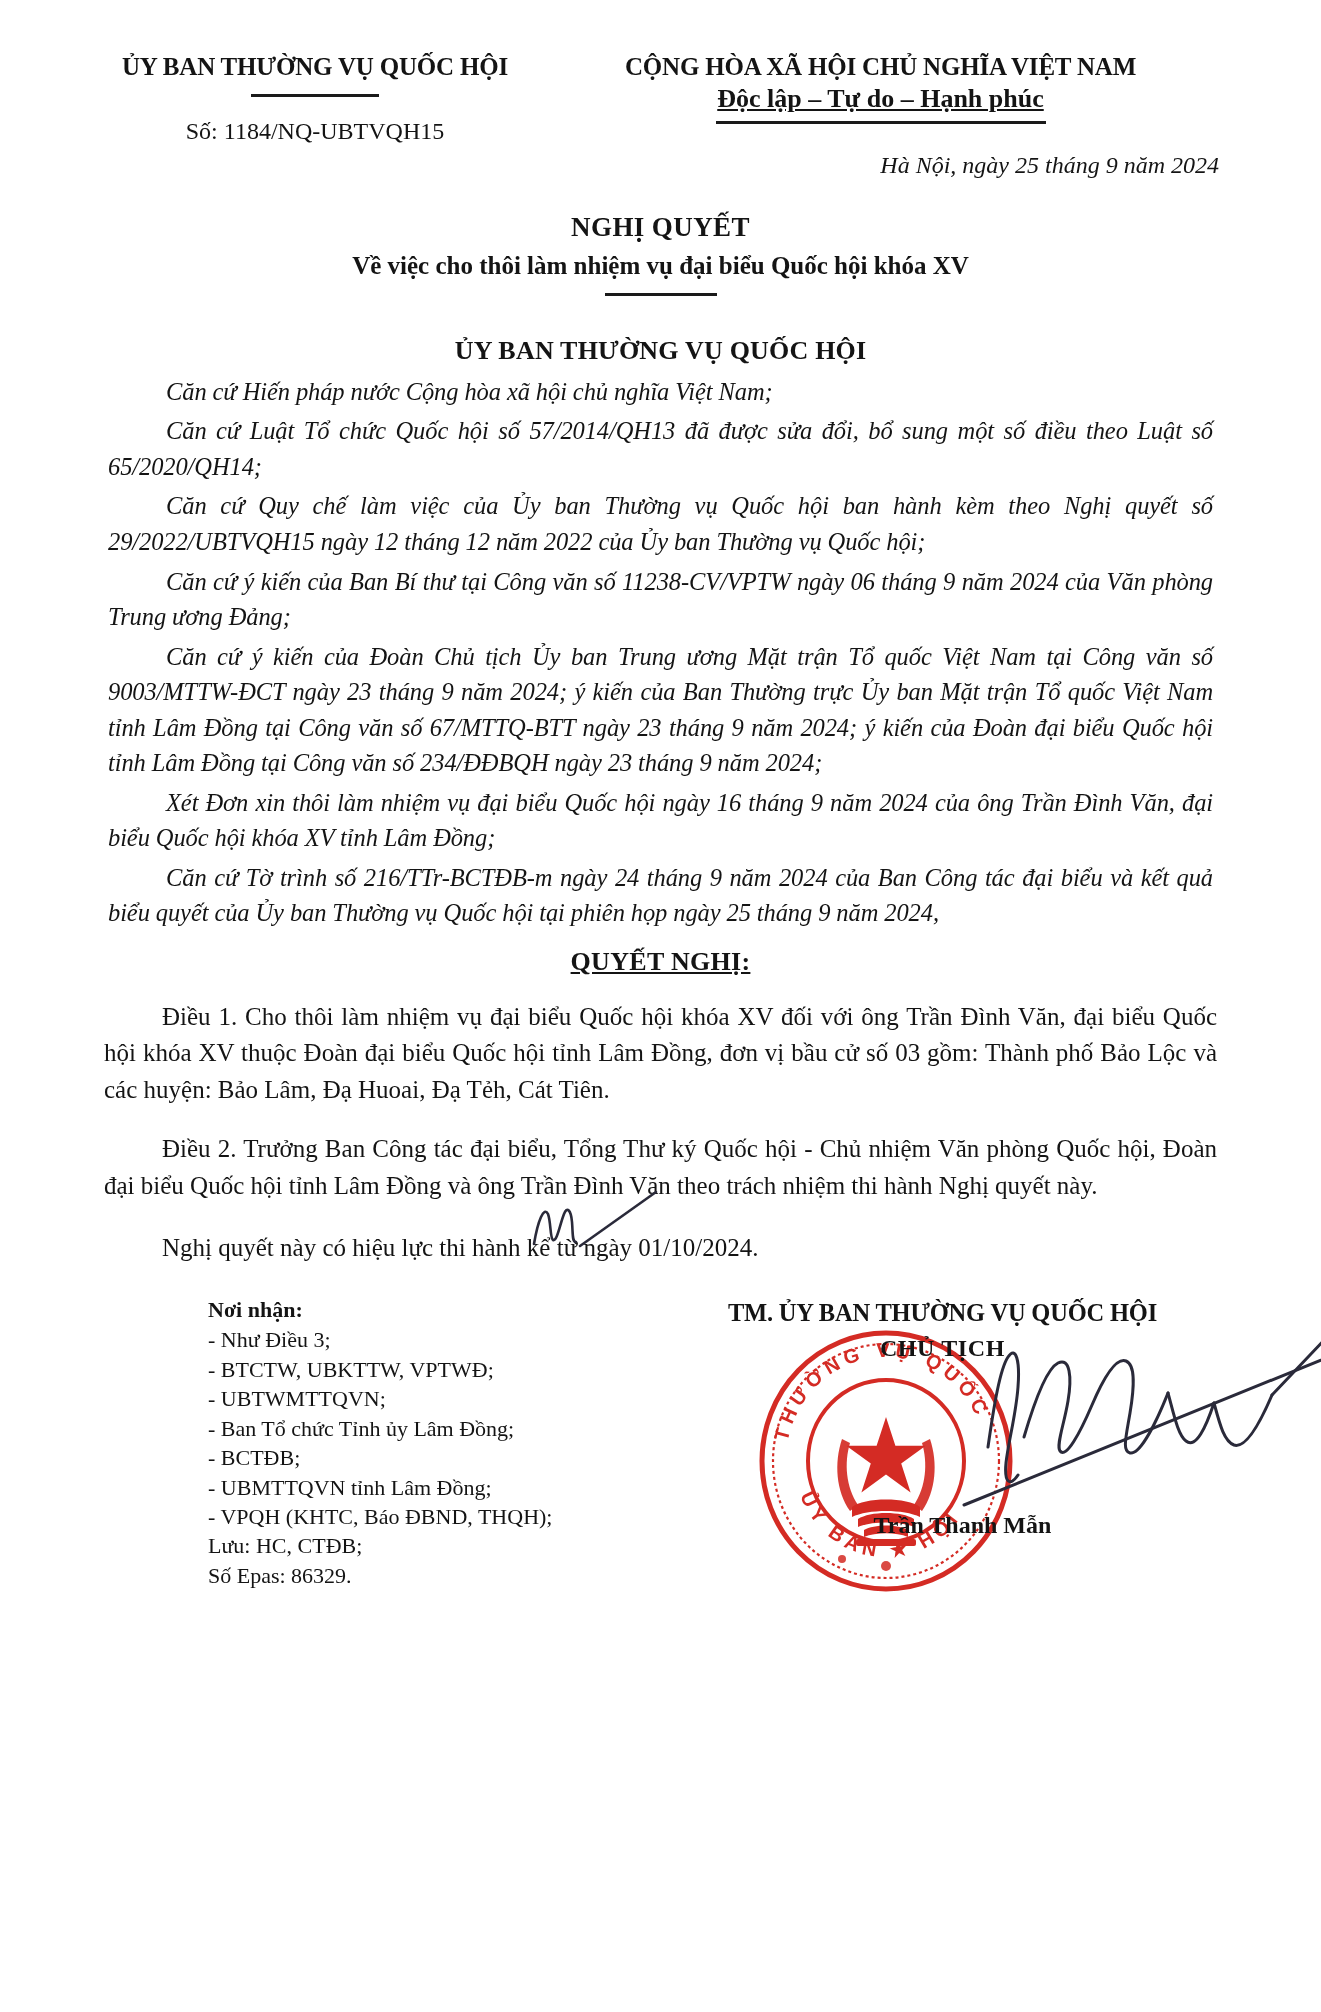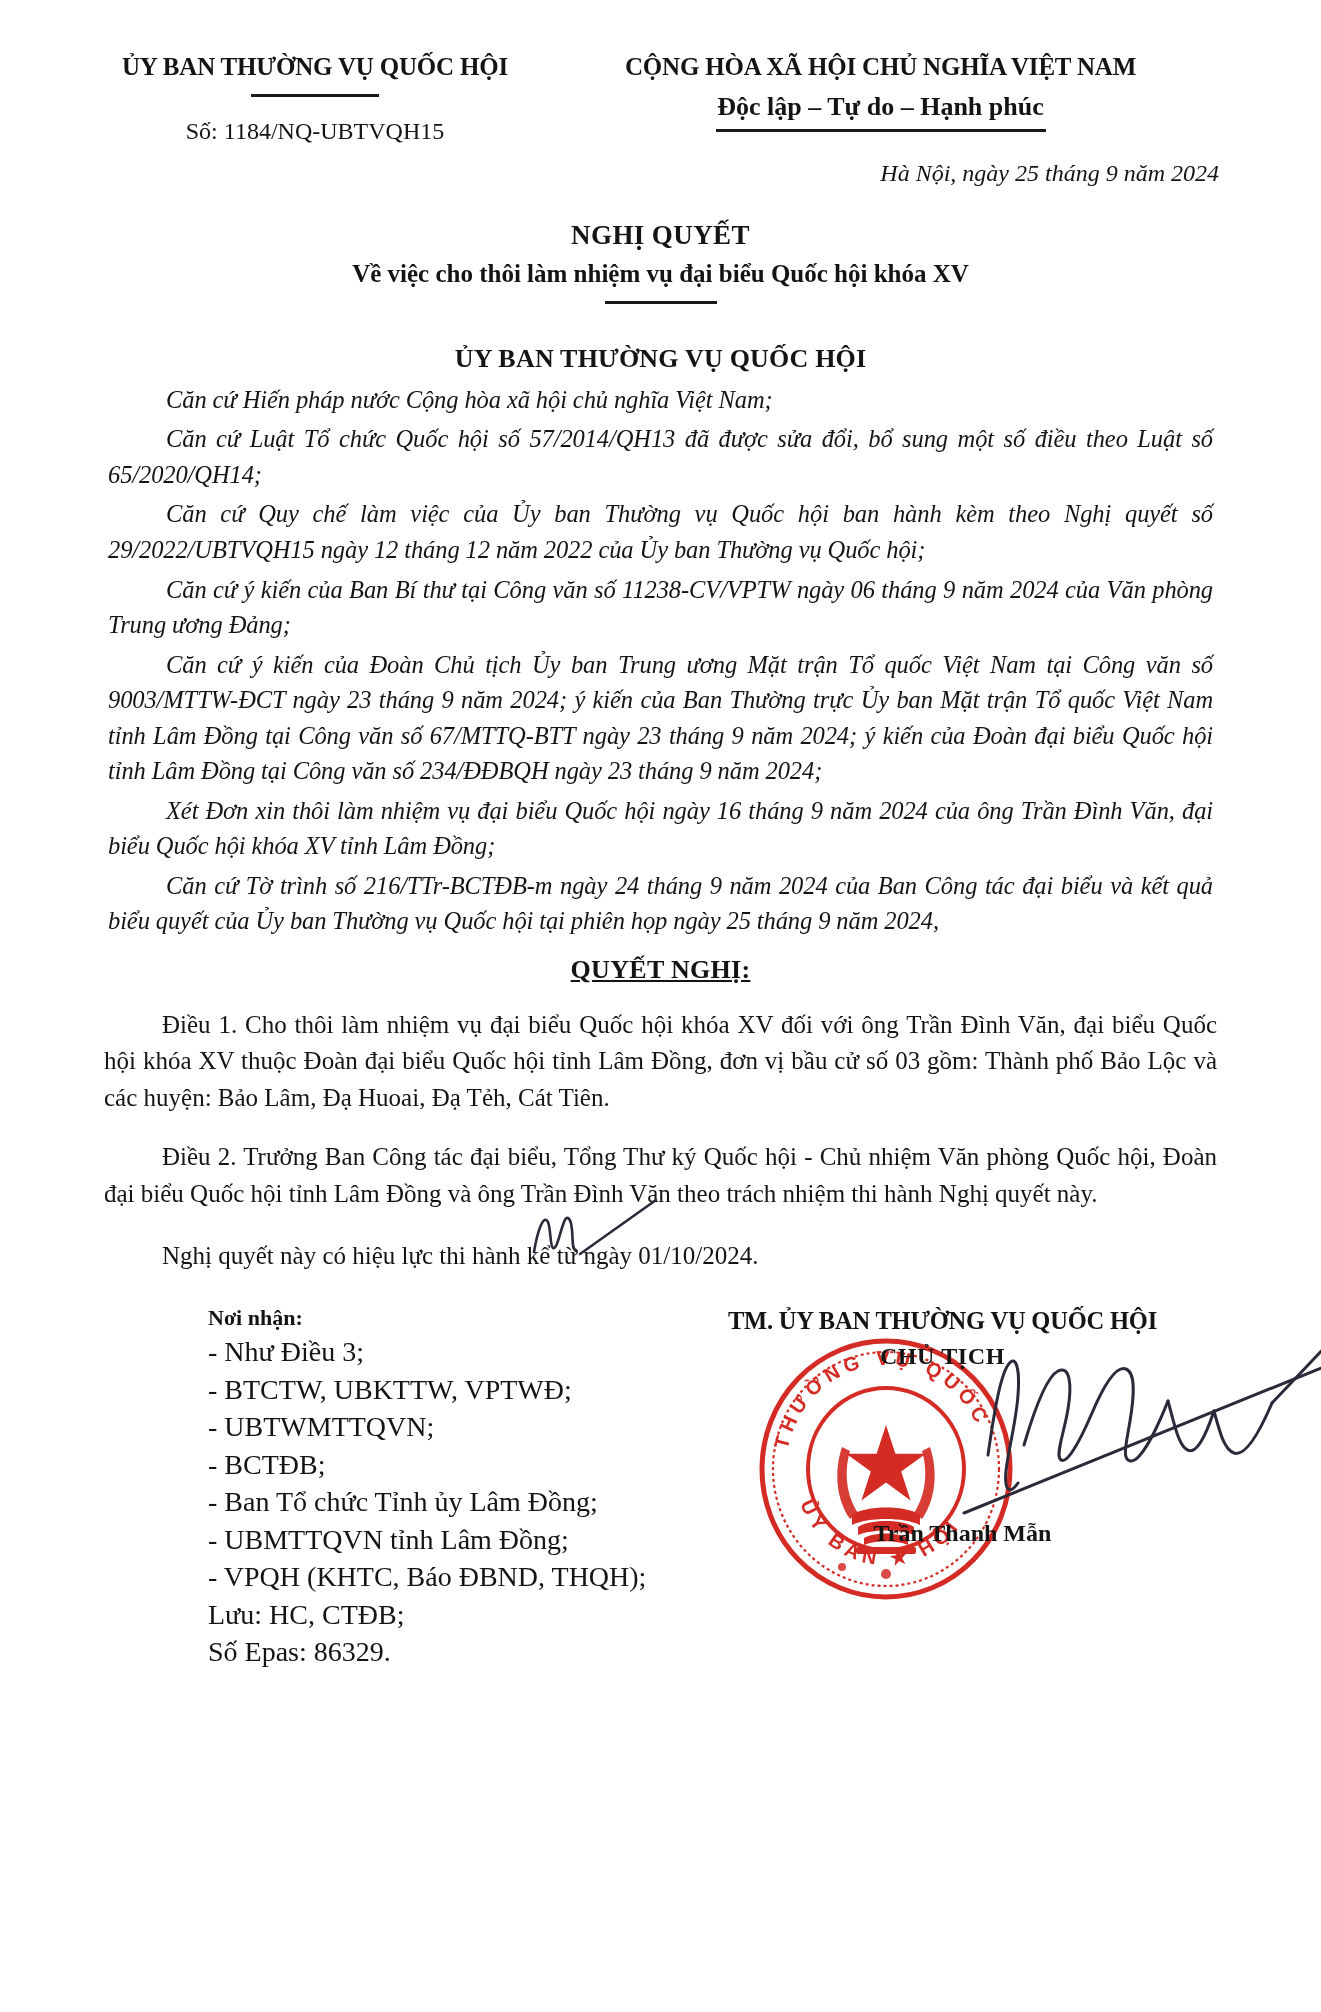--- a/index.html
+++ b/index.html
@@ -58,23 +58,23 @@
     margin: 7px auto 0;
   }
   .doc-number {
     font-size: 24px;
     margin-top: 20px;
     line-height: 1.2;
   }
   .motto {
     font-size: 26px;
     font-weight: bold;
-    margin-top: 8px;
     line-height: 1.2;
     white-space: nowrap;
+    text-decoration: underline;
   }
   .dateline {
     text-align: right;
     font-style: italic;
     font-size: 24px;
     margin-top: 28px;
     padding-right: 12px;
     white-space: nowrap;
   }
 
@@ -168,21 +168,21 @@
     font-weight: bold;
     font-size: 22px;
     margin-bottom: 2px;
   }
   .recipients ul {
     list-style: none;
     margin: 0;
     padding: 0;
   }
   .recipients li {
-    font-size: 28px;
+    font-size: 22px;
     line-height: 1.34;
     white-space: nowrap;
     font-family: Liberation Serif, serif;
   }
 
   .signature {
     flex: 1;
     text-align: center;
     position: relative;
     padding-top: 2px;
@@ -303,22 +303,22 @@
     </div>
 
     <div class="footer">
 
       <div class="recipients">
         <div class="recipients-title">Nơi nhận:</div>
         <ul>
           <li>- Như Điều 3;</li>
           <li>- BTCTW, UBKTTW, VPTWĐ;</li>
           <li>- UBTWMTTQVN;</li>
+          <li>- Ban Tổ chức Tỉnh ủy Lâm Đồng;</li>
           <li>- BCTĐB;</li>
-          <li>- Ban Tổ chức Tỉnh ủy Lâm Đồng;</li>
           <li>- UBMTTQVN tỉnh Lâm Đồng;</li>
           <li>- VPQH (KHTC, Báo ĐBND, THQH);</li>
           <li>Lưu: HC, CTĐB;</li>
           <li>Số Epas: 86329.</li>
         </ul>
       </div>
 
       <div class="signature">
 
         <div class="sig-org">TM. ỦY BAN THƯỜNG VỤ QUỐC HỘI</div>

